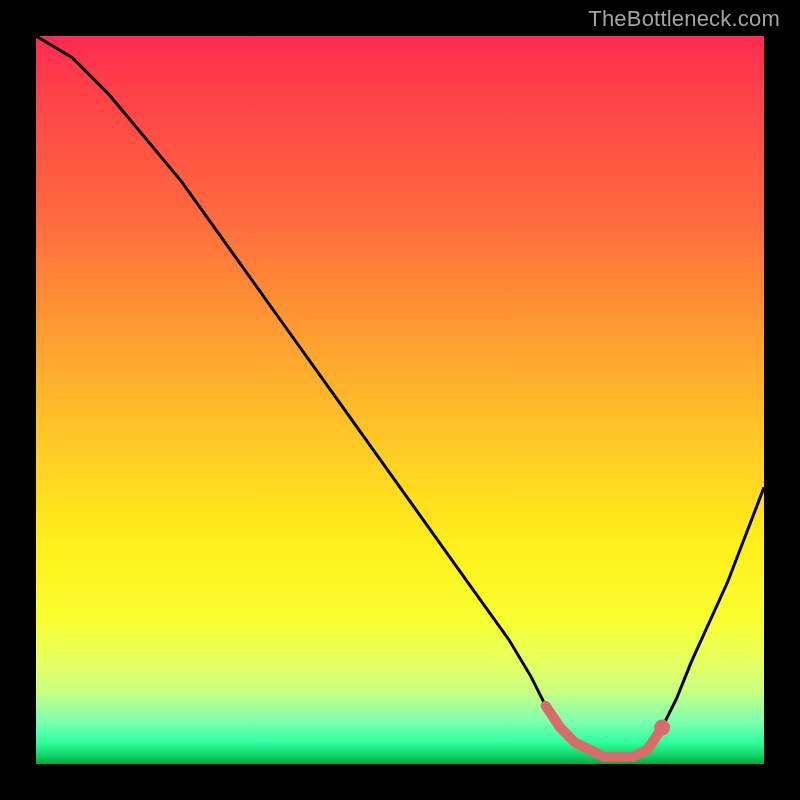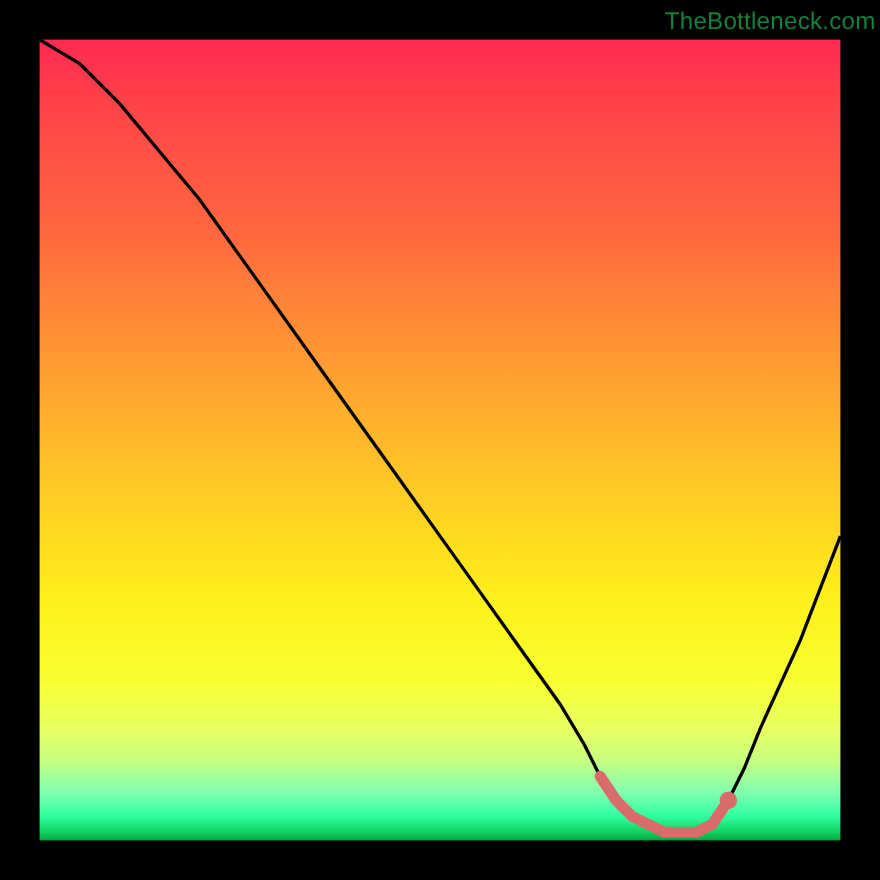--- a/index.html
+++ b/index.html
@@ -7,22 +7,22 @@
     padding: 0;
     background: #000;
     width: 800px;
     height: 800px;
     position: relative;
     font-family: Arial, Helvetica, sans-serif;
   }
   .watermark {
     position: absolute;
     top: 6px;
-    right: 4px;
-    color: #15803d;
+    right: 20px;
+    color: #a3a3a3;
     font-size: 22px;
     font-weight: 500;
     letter-spacing: 0.2px;
     z-index: 5;
   }
   .plot-area {
     position: absolute;
     left: 36px;
     top: 36px;
     width: 728px;

